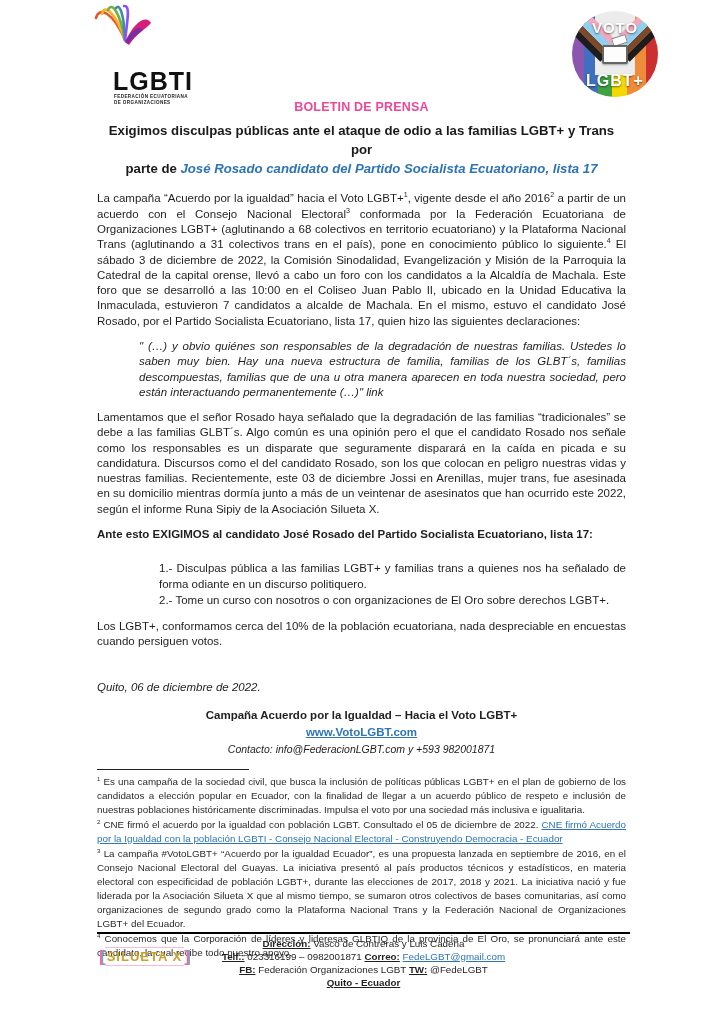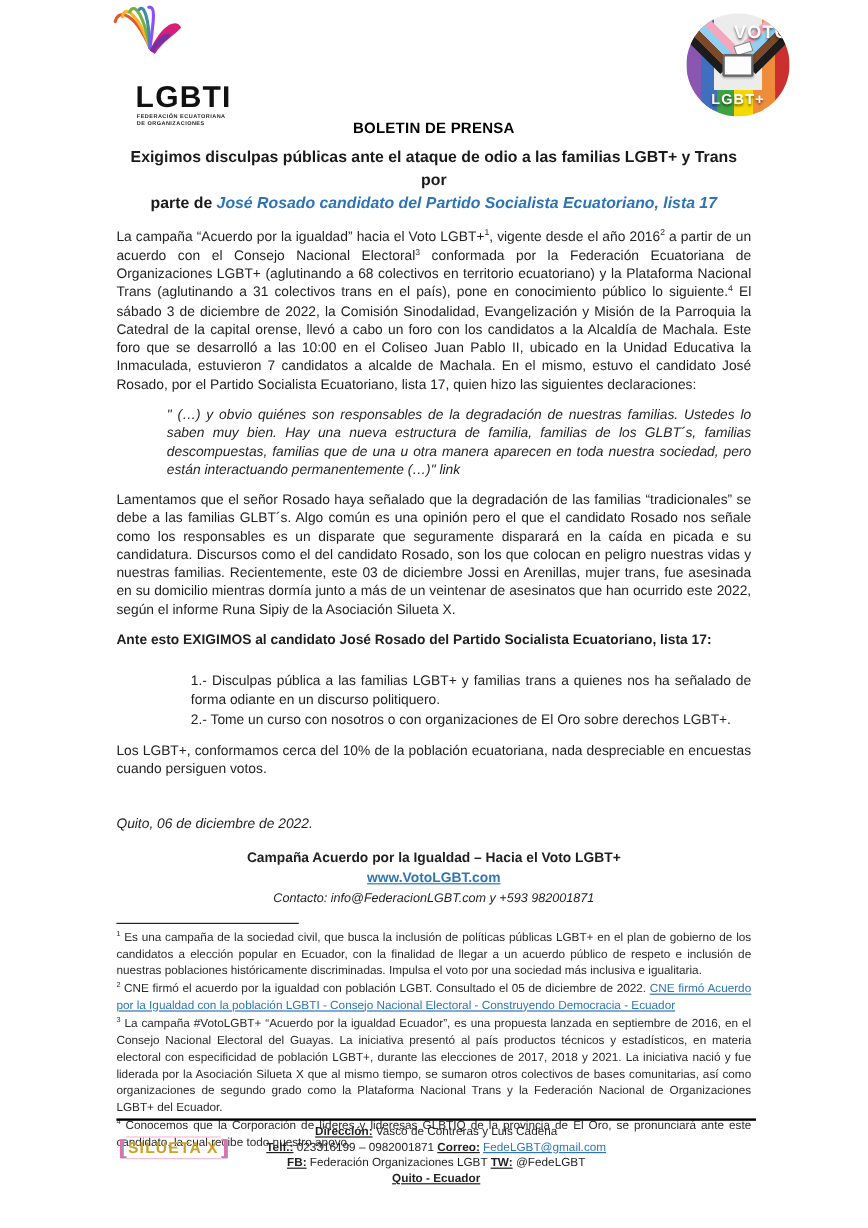--- a/index.html
+++ b/index.html
@@ -20,43 +20,43 @@
   .circle-logo { width:86px; height:86px; border-radius:50%; position:relative; overflow:hidden; flex:0 0 auto; }
   .voto-base { position:absolute; inset:0;
     background:linear-gradient(90deg,#8a56b0 0 14%, #3f6fbe 14% 27%, #ececec 27% 73%, #ef8c3a 73% 86%, #cc2f2f 86% 100%); }
   .voto-bottom { position:absolute; left:14%; right:14%; bottom:0; height:26%;
     background:linear-gradient(90deg,#3f6fbe 0 22%, #3fa13f 22% 45%, #f5d800 45% 70%, #ef8c3a 70% 100%); }
   .chev-arm { position:absolute; width:58px; height:26px; }
   .voto-arm-l { background:linear-gradient(to bottom,#f2a7bc 0 25%, #8fd0f0 25% 50%, #7a4a2b 50% 75%, #1c1c1c 75% 100%);
     transform:rotate(45deg); left:-12px; top:8px; }
   .voto-arm-r { background:linear-gradient(to bottom,#f2a7bc 0 25%, #8fd0f0 25% 50%, #7a4a2b 50% 75%, #1c1c1c 75% 100%);
     transform:rotate(-45deg); right:-12px; top:8px; }
-  .voto-word-top { position:absolute; top:8px; left:0; right:0; text-align:right; color:#fff; font-weight:800;
+  .voto-word-top { position:absolute; top:8px; left:0; right:0; text-align:center; color:#fff; font-weight:800;
     font-size:15px; letter-spacing:1px; text-shadow:0 1px 2px rgba(0,0,0,.55); z-index:5; }
   .ballot { position:absolute; top:34px; left:30px; width:26px; height:19px; background:#fdfdfd;
     border:2px solid #666; border-radius:2px; z-index:4; box-shadow:0 1px 2px rgba(0,0,0,.3); }
   .ballot-slip { position:absolute; top:25px; left:40px; width:15px; height:9px; background:#fff;
     border:1px solid #888; transform:rotate(-18deg); z-index:4; }
   .voto-word-bottom { position:absolute; bottom:7px; left:0; right:0; text-align:center; color:#fff; font-weight:800;
-    font-size:12px; letter-spacing:1px; text-shadow:0 1px 2px rgba(0,0,0,.55); z-index:5; }
+    font-size:16px; letter-spacing:1px; text-shadow:0 1px 2px rgba(0,0,0,.55); z-index:5; }
 
   .trans-base { position:absolute; inset:0;
     background:linear-gradient(90deg,#7cc7e8 0 18%, #f3a8c2 18% 36%, #ffffff 36% 64%, #f3a8c2 64% 82%, #7cc7e8 82% 100%); }
   .trans-arm-l { background:linear-gradient(to bottom,#f2d500 0 28%, #6d3c9e 28% 56%, #1a1a1a 56% 100%);
     transform:rotate(45deg); left:-12px; top:6px; }
   .trans-arm-r { background:linear-gradient(to bottom,#f2d500 0 28%, #6d3c9e 28% 56%, #1a1a1a 56% 100%);
     transform:rotate(-45deg); right:-12px; top:6px; }
   .trans-word { position:absolute; top:32px; left:0; right:0; text-align:center; color:#fff; font-weight:800;
     font-size:21px; z-index:5;
     text-shadow:1px 1px 0 #000,-1px -1px 0 #000,1px -1px 0 #000,-1px 1px 0 #000; }
   .trans-sub { position:absolute; top:57px; left:0; right:0; text-align:center; color:#444; font-style:italic;
     font-size:6px; z-index:5; }
 
   
-  .bulletin { text-align:center; font-weight:800; font-size:12.5px; color:#000000; margin-bottom:7px; letter-spacing:.2px; }
+  .bulletin { text-align:center; font-weight:800; font-size:12.5px; color:#ec4899; margin-bottom:7px; letter-spacing:.2px; }
   .doc-title { text-align:center; font-weight:700; font-size:13.2px; color:#1a1a1a; line-height:1.45; margin-bottom:13px; }
   .doc-title .em { color:#2E74B5; font-style:italic; }
 
   
   .body-text { font-size:11.5px; line-height:1.33; text-align:justify; color:#1f1f1f; }
   .para { margin-bottom:9px; }
   sup { font-size:.62em; vertical-align:super; line-height:0; }
   .quote { margin:10px 0 10px 42px; font-style:italic; }
   .demand-heading { font-weight:700; margin:10px 0 19px 0; }
   .demand-item { margin-left:62px; margin-bottom:1px; }

